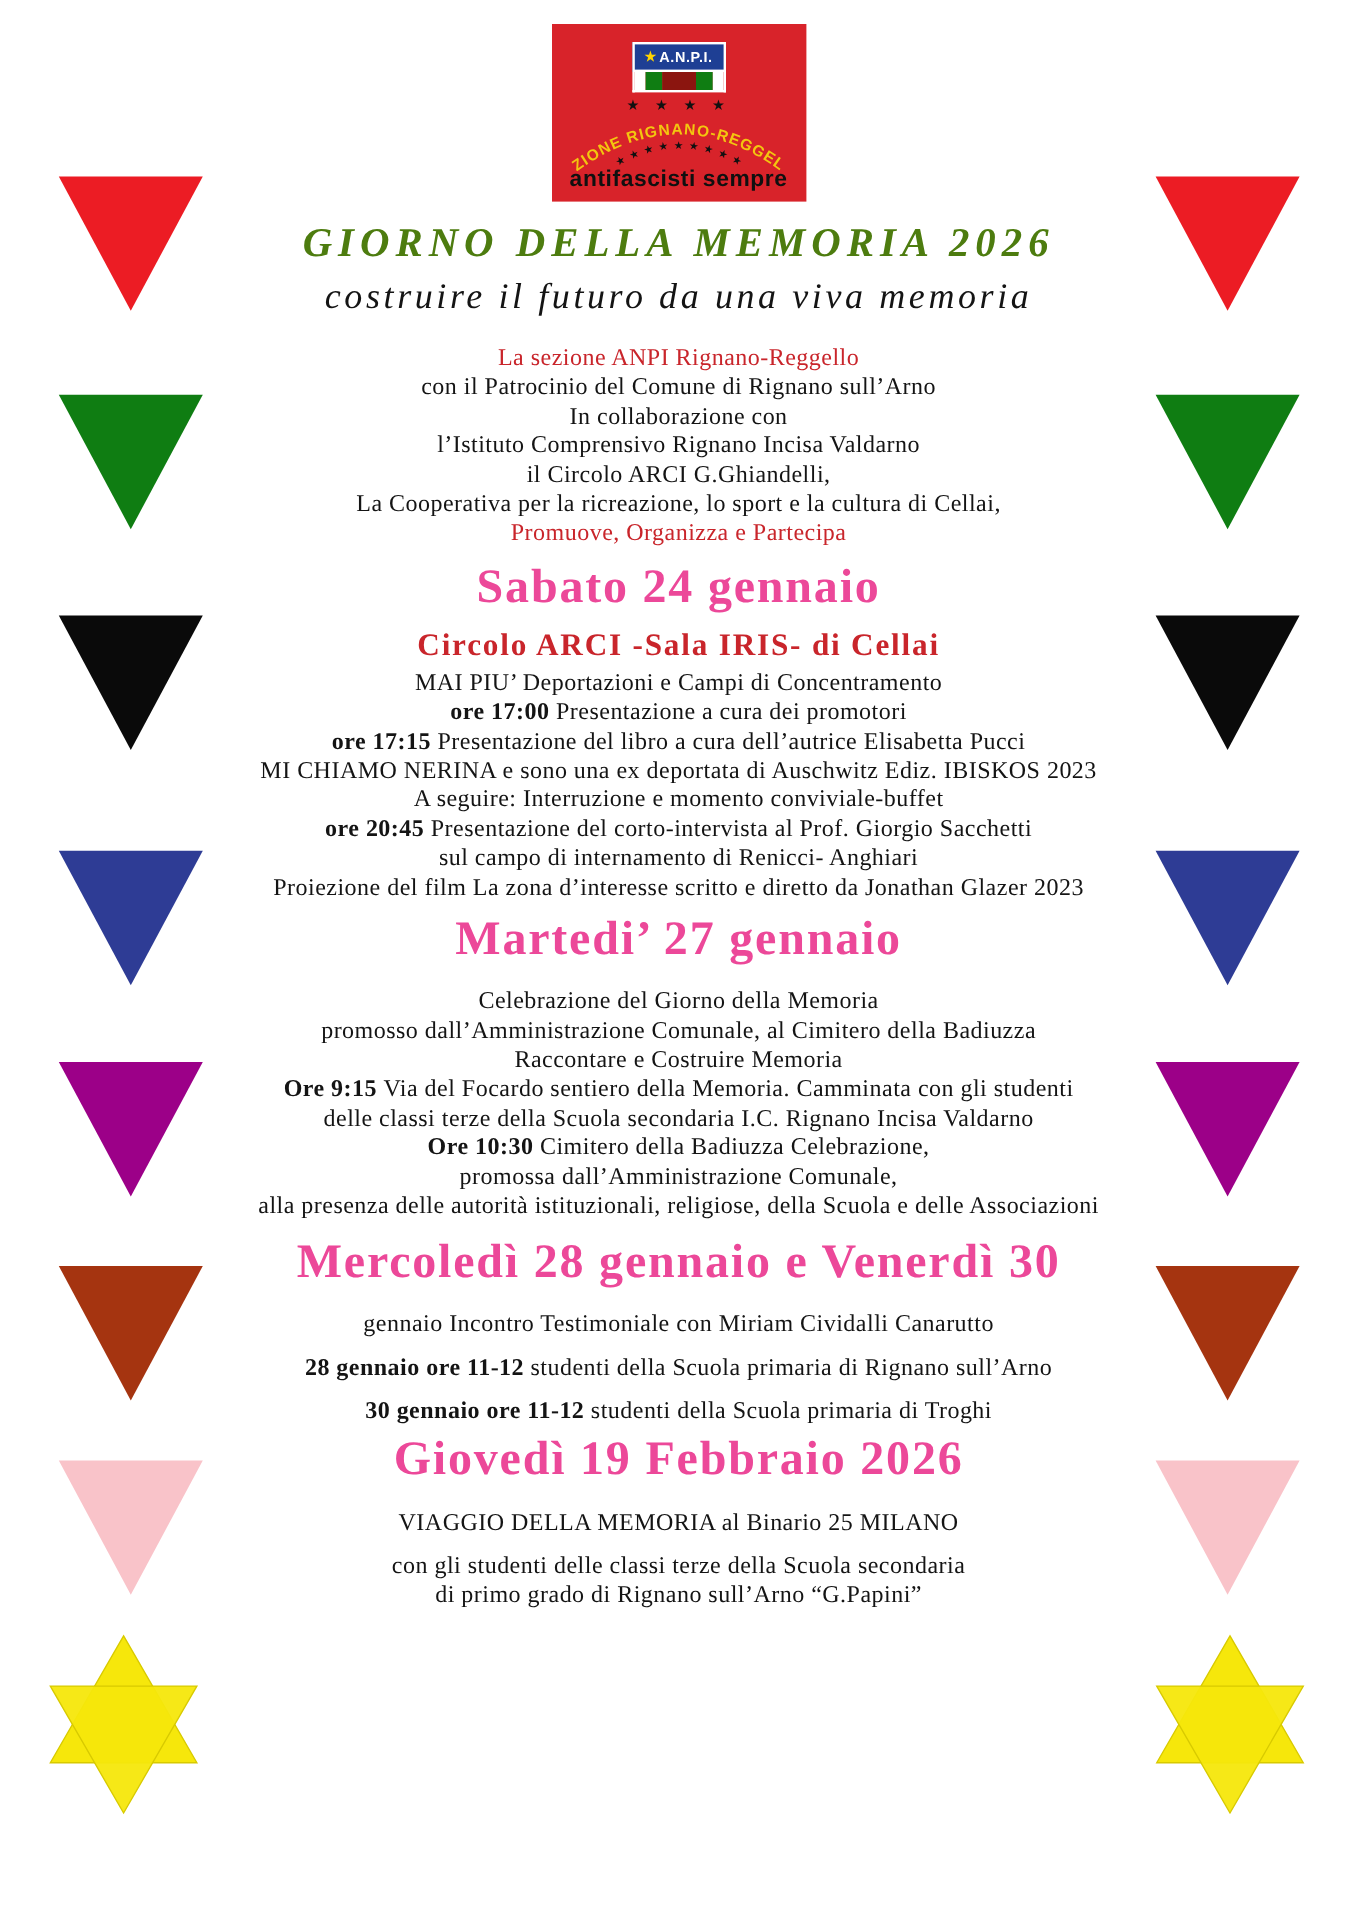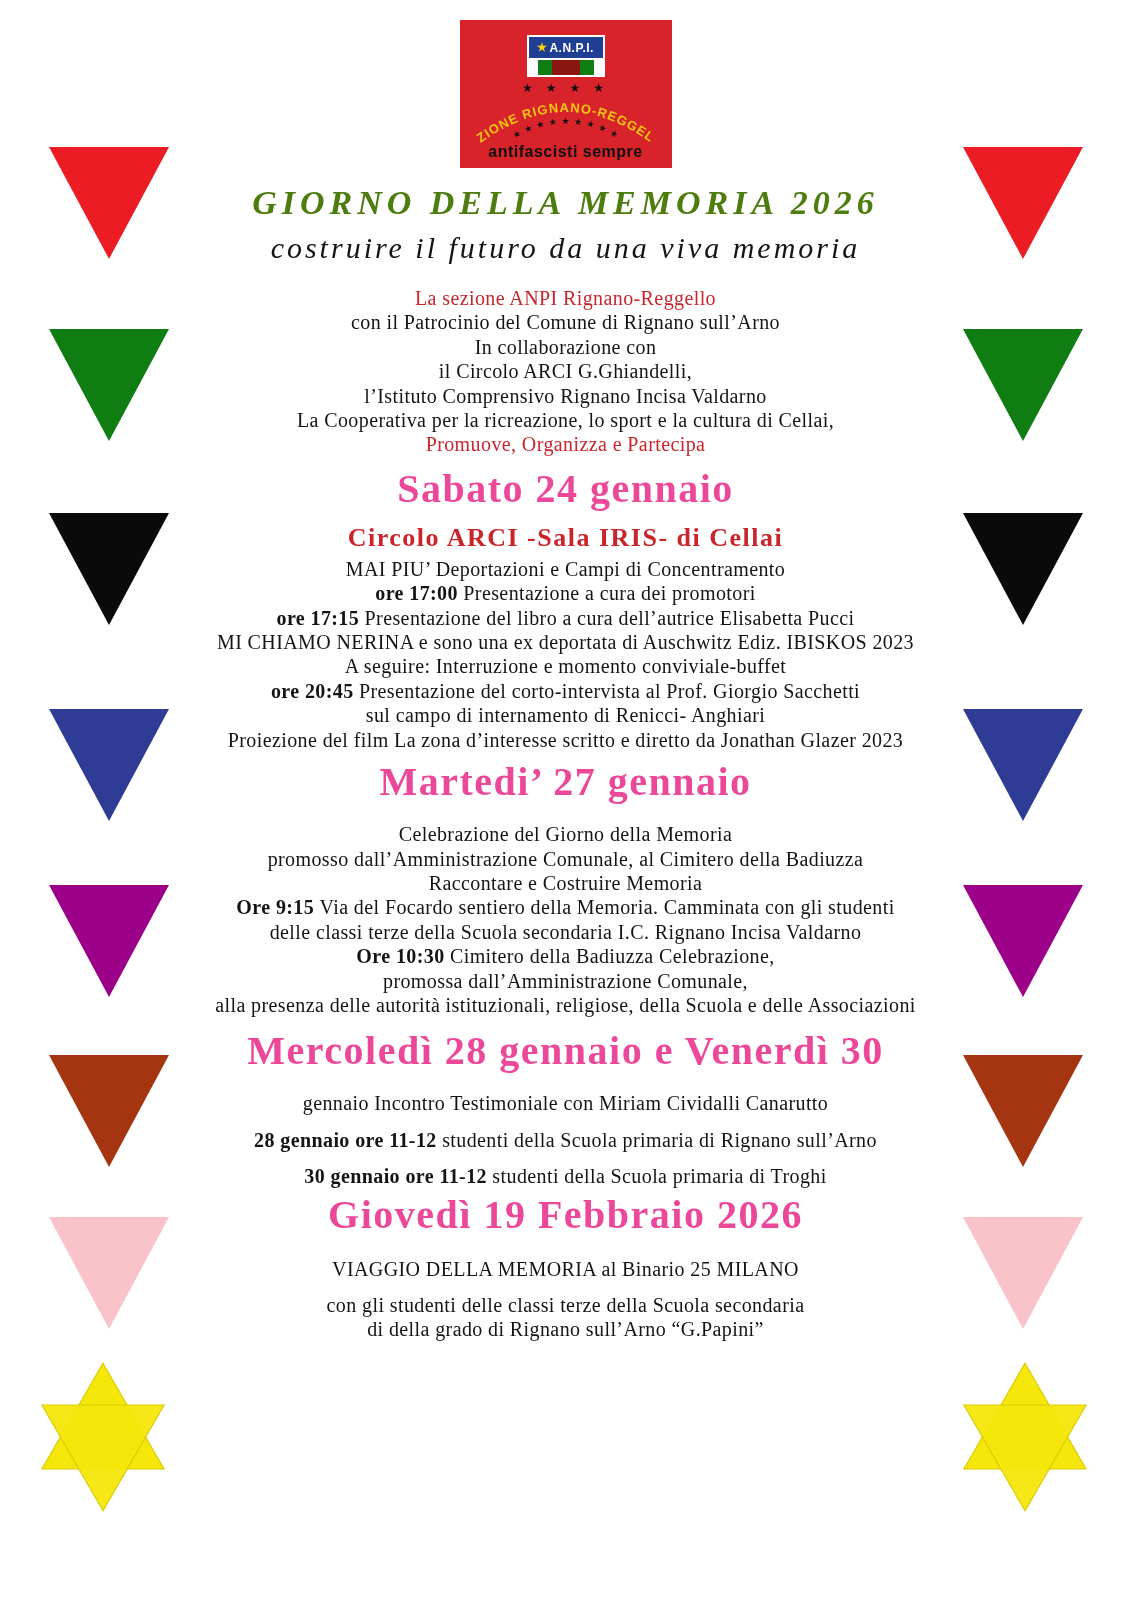--- a/index.html
+++ b/index.html
@@ -16,21 +16,21 @@
     color:#fff;font-family:"Liberation Sans",sans-serif;font-weight:700;font-size:12px;letter-spacing:0.5px;}
   .emblem .banner .star{color:#ffd400;font-size:11px;margin-right:2px;}
   .emblem .flags{display:flex;height:15px;border:2px solid #ffffff;border-top:none;}
   .emblem .flags div{height:100%;}
   .f-w{background:#ffffff;width:9px;}
   .f-g{background:#0f7d12;width:14px;}
   .f-r{background:#8b150f;width:28px;}
   .stars-row{color:#101010;font-size:12px;letter-spacing:5px;margin-top:4px;line-height:14px;}
   .arc-svg{display:block;margin:-2px auto 0;}
   .motto{position:absolute;left:0;right:0;bottom:7px;color:#101010;
-    font-family:"Liberation Sans",sans-serif;font-weight:700;font-size:16px;letter-spacing:0.5px;}
+    font-family:"Liberation Sans",sans-serif;font-weight:700;font-size:19px;letter-spacing:0.5px;}
   
   .title{font-size:34px;font-weight:700;letter-spacing:5px;line-height:50px;margin:10px 0 0;color:#4d7c0f;white-space:nowrap;font-style:italic;}
   .subtitle{font-size:30px;font-style:italic;font-weight:400;letter-spacing:3px;line-height:36px;margin-top:2px;white-space:nowrap;}
   .intro{margin-top:20px;}
   .line{font-size:20px;line-height:24.4px;letter-spacing:0.4px;white-space:nowrap;}
   .line .prefix{font-weight:700;}
   .red{color:#c9252b;}
   .heading{font-size:40px;font-weight:700;letter-spacing:1.5px;line-height:52px;margin:6px 0 8px;color:#ec4899;white-space:nowrap;}
   .venue{font-size:26px;font-weight:700;letter-spacing:1.5px;line-height:30px;margin:2px 0 4px;white-space:nowrap;text-align:center;}
   .gap{margin-top:12px;}
@@ -71,22 +71,22 @@
     <div class="motto">antifascisti sempre</div>
   </div>
 
   <h1 class="title">GIORNO DELLA MEMORIA 2026</h1>
   <div class="subtitle">costruire il futuro da una viva memoria</div>
 
   <div class="intro" id="intro">
       <div class="line red">La sezione ANPI  Rignano-Reggello</div>
       <div class="line">con il Patrocinio del Comune di Rignano sull’Arno</div>
       <div class="line">In collaborazione con</div>
+      <div class="line">l’Istituto Comprensivo Rignano Incisa Valdarno</div>
       <div class="line">il Circolo ARCI G.Ghiandelli,</div>
-      <div class="line">l’Istituto Comprensivo Rignano Incisa Valdarno</div>
       <div class="line">La Cooperativa per la ricreazione, lo sport e la cultura di Cellai,</div>
       <div class="line red">Promuove, Organizza e Partecipa</div>
     </div>
 
   <div id="sections">
       <section>
         <h2 class="heading">Sabato 24 gennaio</h2>
         <div class="venue red">Circolo ARCI -Sala IRIS- di Cellai</div>
         <div class="line">MAI PIU’ Deportazioni e Campi di Concentramento</div>
         <div class="line"><span class="prefix">ore 17:00 </span>Presentazione a cura dei promotori</div>
@@ -111,21 +111,21 @@
       <section>
         <h2 class="heading">Mercoledì 28 gennaio  e Venerdì 30</h2>
         <div class="line">gennaio Incontro Testimoniale con Miriam Cividalli Canarutto</div>
         <div class="line gap"><span class="prefix">28 gennaio ore 11-12 </span>studenti della Scuola primaria di Rignano sull’Arno</div>
         <div class="line gap"><span class="prefix">30 gennaio ore 11-12 </span>studenti della Scuola primaria di Troghi</div>
       </section>
       <section>
         <h2 class="heading">Giovedì 19 Febbraio 2026</h2>
         <div class="line">VIAGGIO DELLA MEMORIA al Binario 25 MILANO</div>
         <div class="line gap">con gli studenti delle classi terze della Scuola secondaria</div>
-        <div class="line">di della grado di Rignano sull’Arno “G.Papini”</div>
+        <div class="line">di primo grado di Rignano sull’Arno “G.Papini”</div>
       </section>
     </div>
 
 </div>
 
 <div class="badge" style="top: 146px; left: 47px;"><svg width="124" height="114" viewBox="0 0 124 114">
       <polygon points="2,1 122,1 62,113" fill="#ec1c24"></polygon>
     </svg></div>
 <div class="badge" style="top: 328px; left: 47px;"><svg width="124" height="114" viewBox="0 0 124 114">
       <polygon points="2,1 122,1 62,113" fill="#0f7d12"></polygon>

